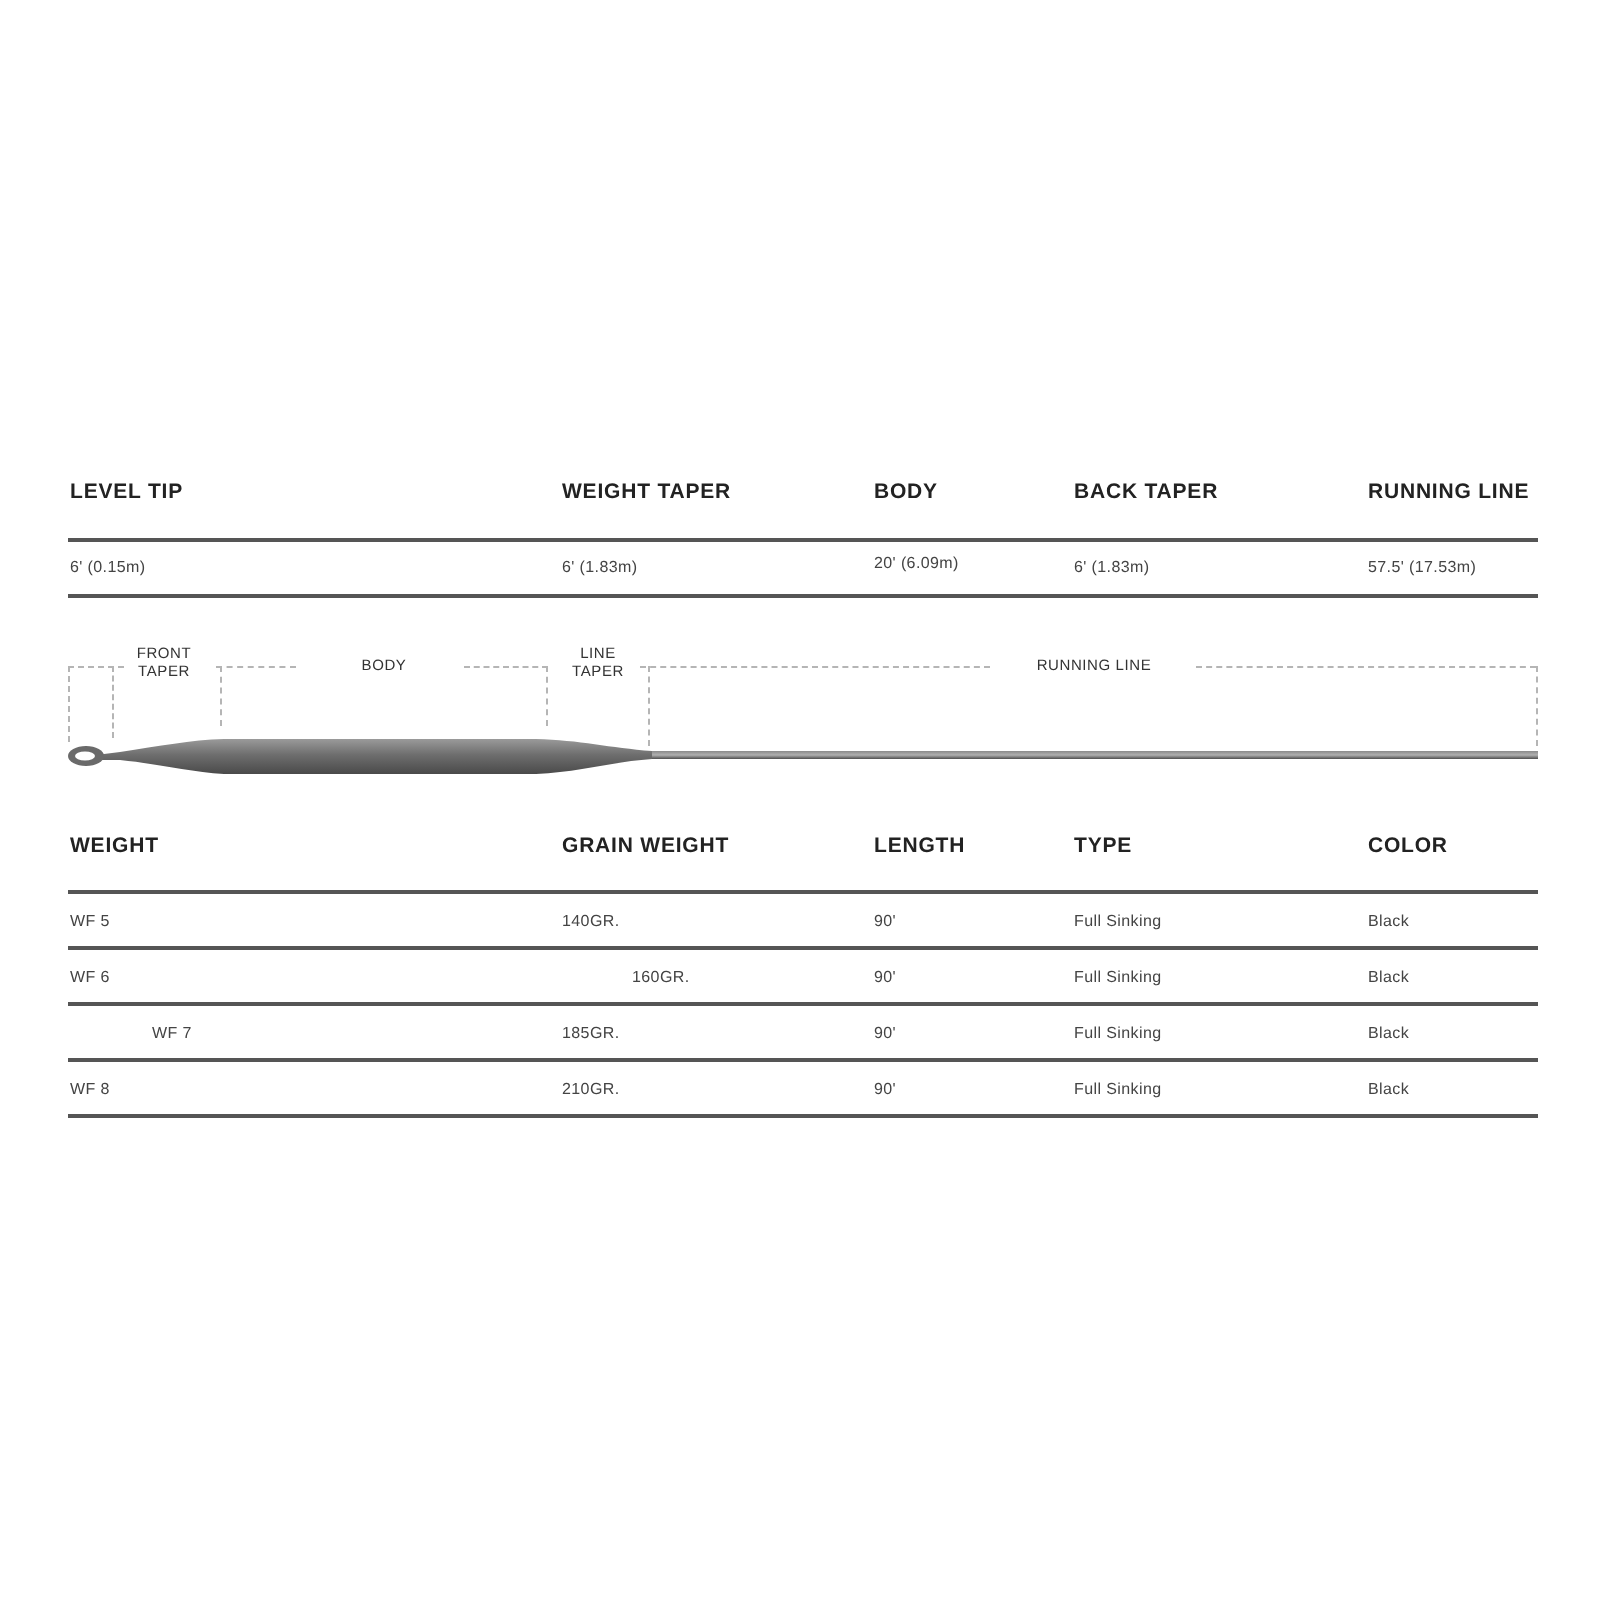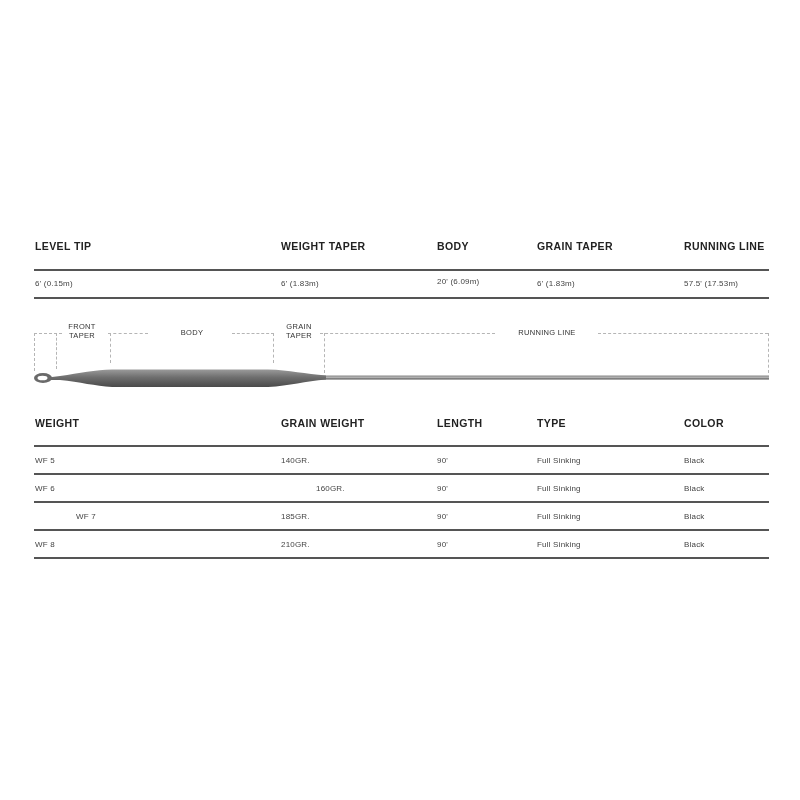--- a/index.html
+++ b/index.html
@@ -13,21 +13,21 @@
     .dash-v { position: absolute; width: 0; border-left: 1px dashed #b5b5b5; }
     .lbl { position: absolute; font-size: 7.5px; color: #333; text-align: center; line-height: 9px; letter-spacing: 0.3px; white-space: nowrap; }
   </style>
 </head>
 <body>
 
 <div>
   <div class="abs hdr" style="left:35px; top:240px;">LEVEL TIP</div>
   <div class="abs hdr" style="left:281px; top:240px;">WEIGHT TAPER</div>
   <div class="abs hdr" style="left:437px; top:240px;">BODY</div>
-  <div class="abs hdr" style="left:537px; top:240px;">GRAIN TAPER</div>
+  <div class="abs hdr" style="left:537px; top:240px;">BACK TAPER</div>
   <div class="abs hdr" style="left:684px; top:240px;">RUNNING LINE</div>
 
   <div class="rule" style="top:269px;"></div>
 
   <div class="abs cell" style="left:35px; top:279px;">6' (0.15m)</div>
   <div class="abs cell" style="left:281px; top:279px;">6' (1.83m)</div>
   <div class="abs cell" style="left:437px; top:277px;">20' (6.09m)</div>
   <div class="abs cell" style="left:537px; top:279px;">6' (1.83m)</div>
   <div class="abs cell" style="left:684px; top:279px;">57.5' (17.53m)</div>
 
@@ -49,21 +49,21 @@
   <div class="dash-v" style="left:324px; top:333px; height:40px;"></div>
   <div class="dash-h" style="left:598px; top:333px; width:170px;"></div>
   <div class="dash-v" style="left:768px; top:333px; height:40px;"></div>
 
   <div class="lbl" style="left:62px; top:322px; width:40px;">
     <div>FRONT</div>
     <div>TAPER</div>
   </div>
   <div class="lbl" style="left:170px; top:328px; width:44px;">BODY</div>
   <div class="lbl" style="left:280px; top:322px; width:38px;">
-    <div>GRAIN</div>
+    <div>LINE</div>
     <div>TAPER</div>
   </div>
   <div class="lbl" style="left:500px; top:328px; width:94px;">RUNNING LINE</div>
 
   <svg class="abs" style="left:0; top:360px;" width="800" height="40" viewBox="0 360 800 40">
     <defs>
       <linearGradient id="bodyGrad" x1="0" y1="0" x2="0" y2="1">
         <stop offset="0" stop-color="#9a9a9a"></stop>
         <stop offset="0.45" stop-color="#6e6e6e"></stop>
         <stop offset="1" stop-color="#4a4a4a"></stop>

